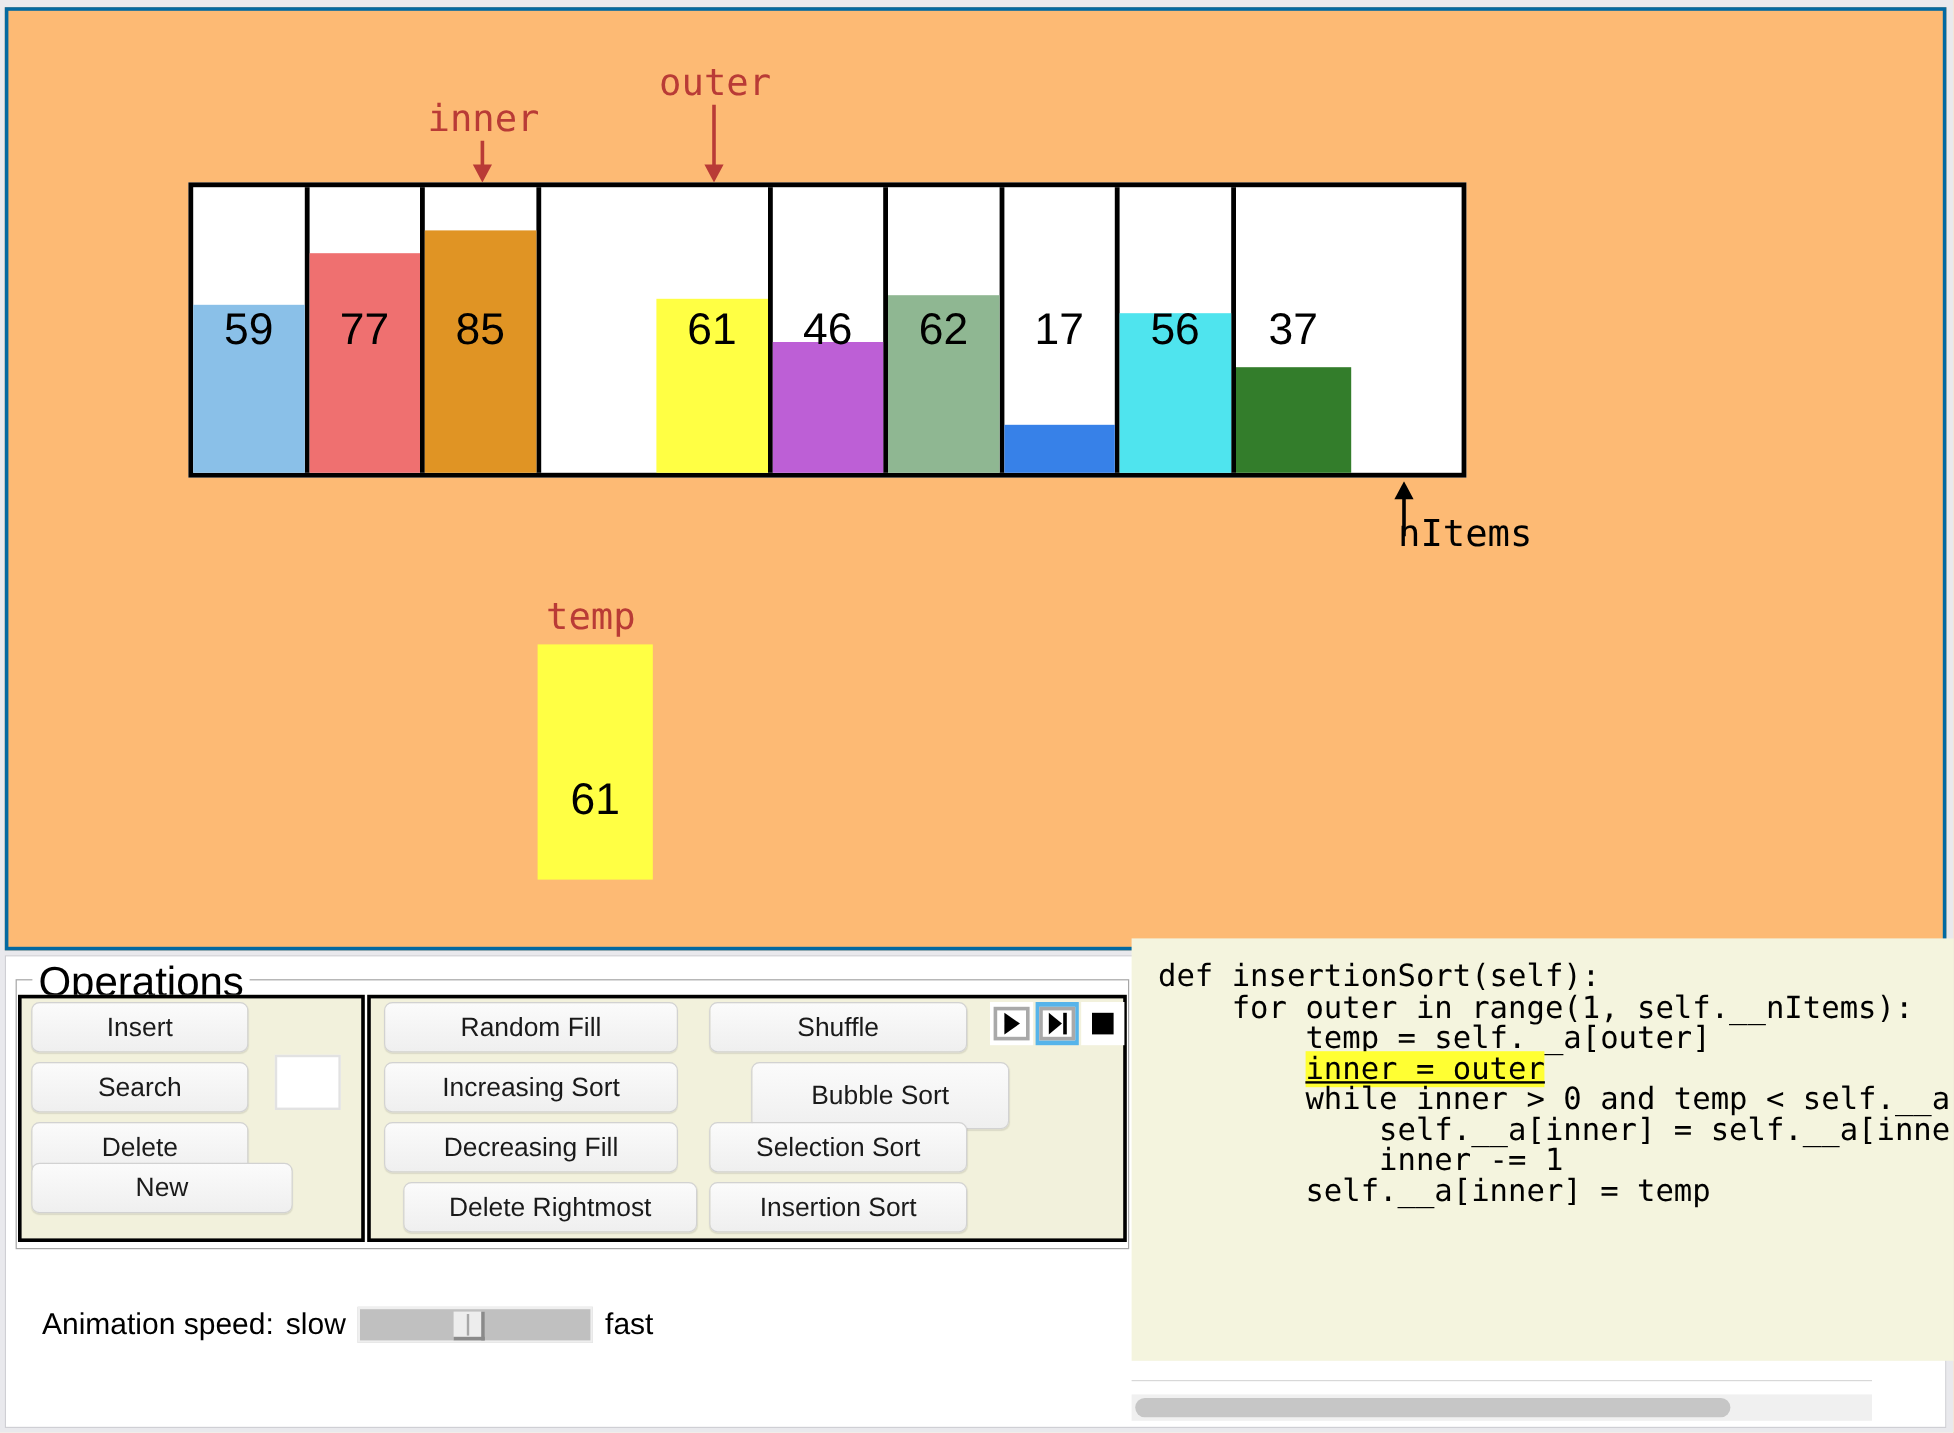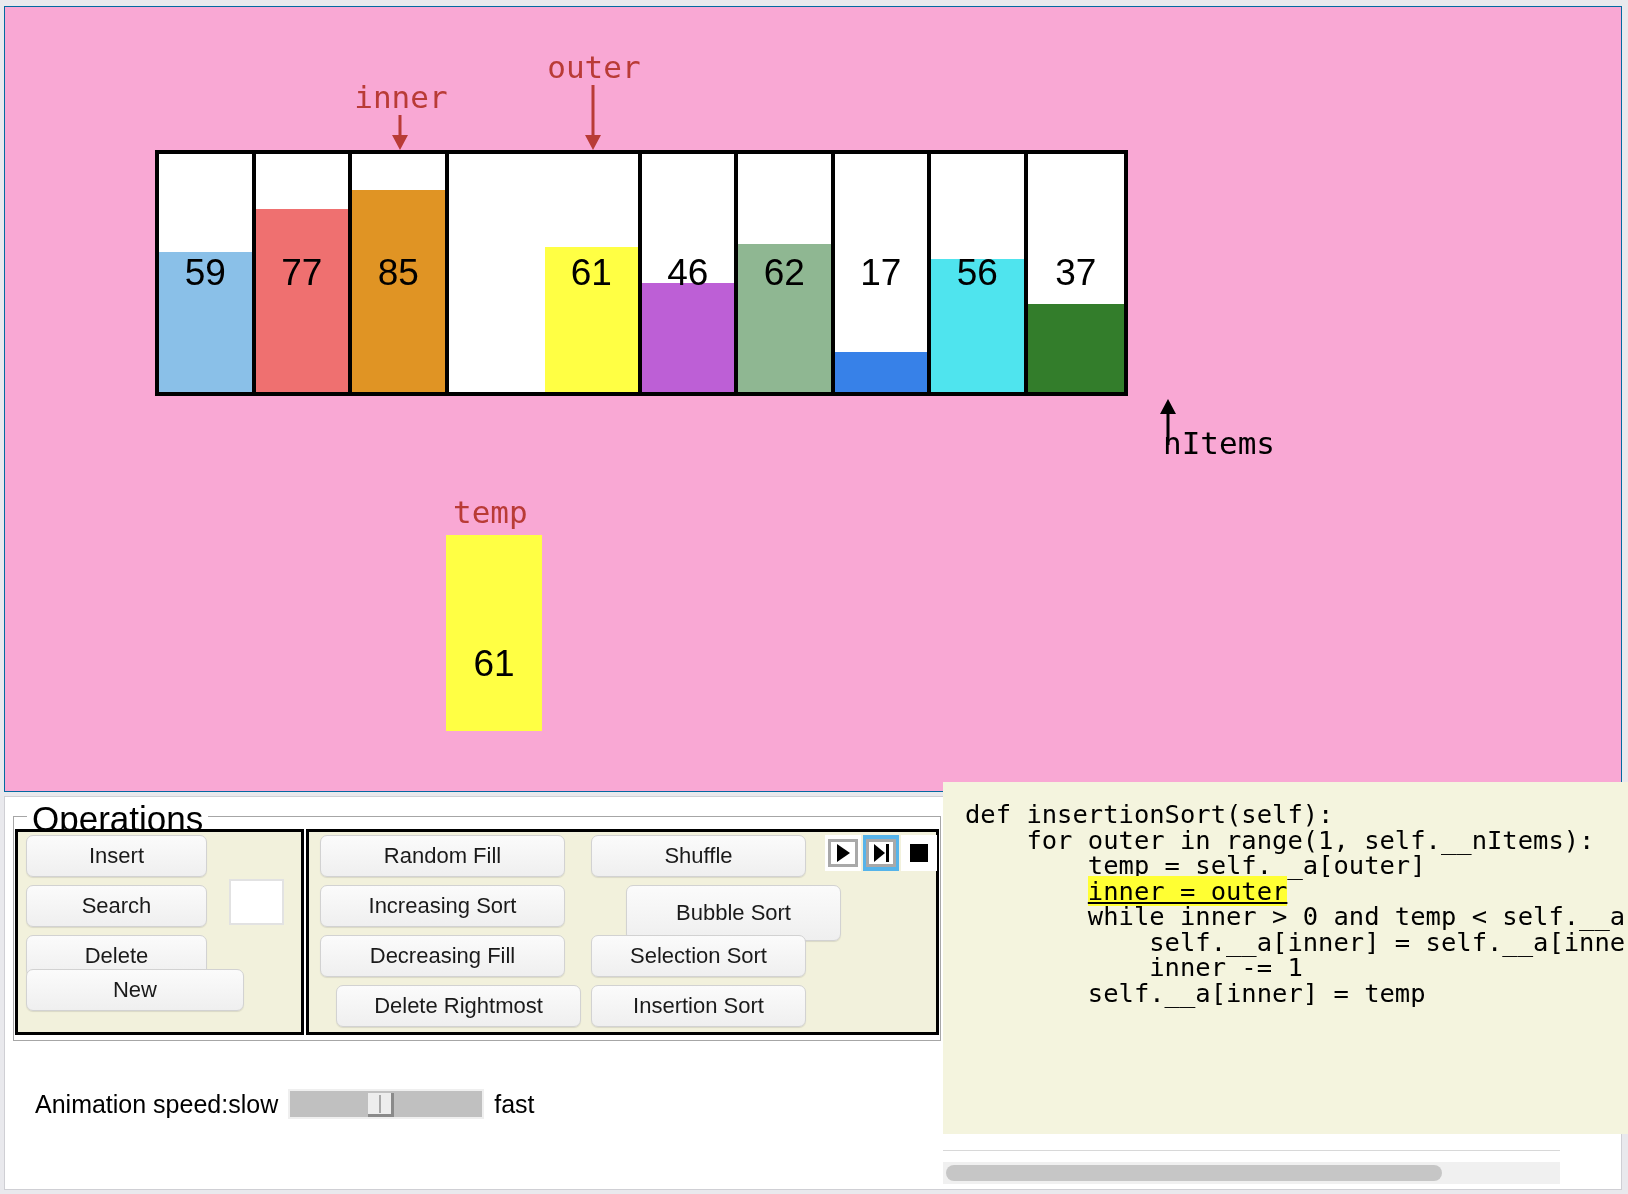--- a/index.html
+++ b/index.html
@@ -11,21 +11,21 @@
     position:relative;
   }
   
   #app{
     position:absolute; left:0; top:0; width:1628px; height:1194px;
     background:#e9e9ed;
   }
   
   #canvas{
     position:absolute; left:4px; top:6px; width:1618px; height:786px;
-    background:#f9a8d4; border:1px solid #0369a1;
+    background:#fdba74; border:3px solid #0369a1;
     box-sizing:border-box;
     overflow:hidden;
   }
   
   .ptr-label{
     position:absolute;
     font-family:"DejaVu Sans Mono","Liberation Mono",monospace;
     font-size:31px;
     color:#b93b36;
     letter-spacing:0px;
@@ -236,21 +236,21 @@
           <line x1="12" y1="0" x2="12" y2="22" stroke="#b93b36" stroke-width="3"></line>
           <polygon points="12,35 4,20 20,20" fill="#b93b36"></polygon>
         </svg>
         <div class="ptr-label" style="top: 42px; left: 542.25px;">outer</div>
         <svg class="ptr-arrow" viewBox="0 0 24 65" style="left: 576.25px; top: 78px; width: 24px; height: 65px;">
           <line x1="12" y1="0" x2="12" y2="52" stroke="#b93b36" stroke-width="3"></line>
           <polygon points="12,65 4,50 20,50" fill="#b93b36"></polygon>
         </svg>
       </div>
 
-    <div id="array-frame" style="left: 150px; top: 143px; width: 973px; height: 246px; padding-left: 12px;">
+    <div id="array-frame" style="left: 150px; top: 143px; width: 1065px; height: 246px; padding-left: 12px;">
         <div class="cell" style="left: 0px; width: 96.5px;">
           <div class="bar" style="height: 140px; background: rgb(138, 192, 232);"></div>
           <div class="bar-value" style="top: 100px;">59</div>
         </div>
         <div class="cell" style="left: 96.5px; width: 96.5px;">
           <div class="bar" style="height: 183px; background: rgb(239, 112, 112);"></div>
           <div class="bar-value" style="top: 100px;">77</div>
         </div>
         <div class="cell" style="left: 193px; width: 96.5px;">
           <div class="bar" style="height: 202px; background: rgb(224, 148, 36);"></div>
@@ -336,21 +336,21 @@
           <div class="pb-btn" style="left: 888px; top: 22px;">
             <div class="glyph" style="border: none; background: transparent;">
               <span class="sq"></span>
             </div>
           </div>
         </div>
     </div>
 
     <div id="speed-row">
       <span>Animation speed:</span>
-      <span style="margin-left:0">slow</span>
+      <span style="margin-left:10px">slow</span>
       <div id="speed-track">
         <div id="speed-thumb" style="left: 78px;"></div>
       </div>
       <span>fast</span>
     </div>
   </div>
 
   <div id="code-panel">
     <pre id="code-pre"><span class="code-line">def insertionSort(self):</span><span class="code-line">    for outer in range(1, self.__nItems):</span><span class="code-line">        temp = self.__a[outer]</span><span class="code-line">        <span class="hl">inner = outer</span></span><span class="code-line">        while inner &gt; 0 and temp &lt; self.__a</span><span class="code-line">            self.__a[inner] = self.__a[inner</span><span class="code-line">            inner -= 1</span><span class="code-line">        self.__a[inner] = temp</span></pre>
   </div>

